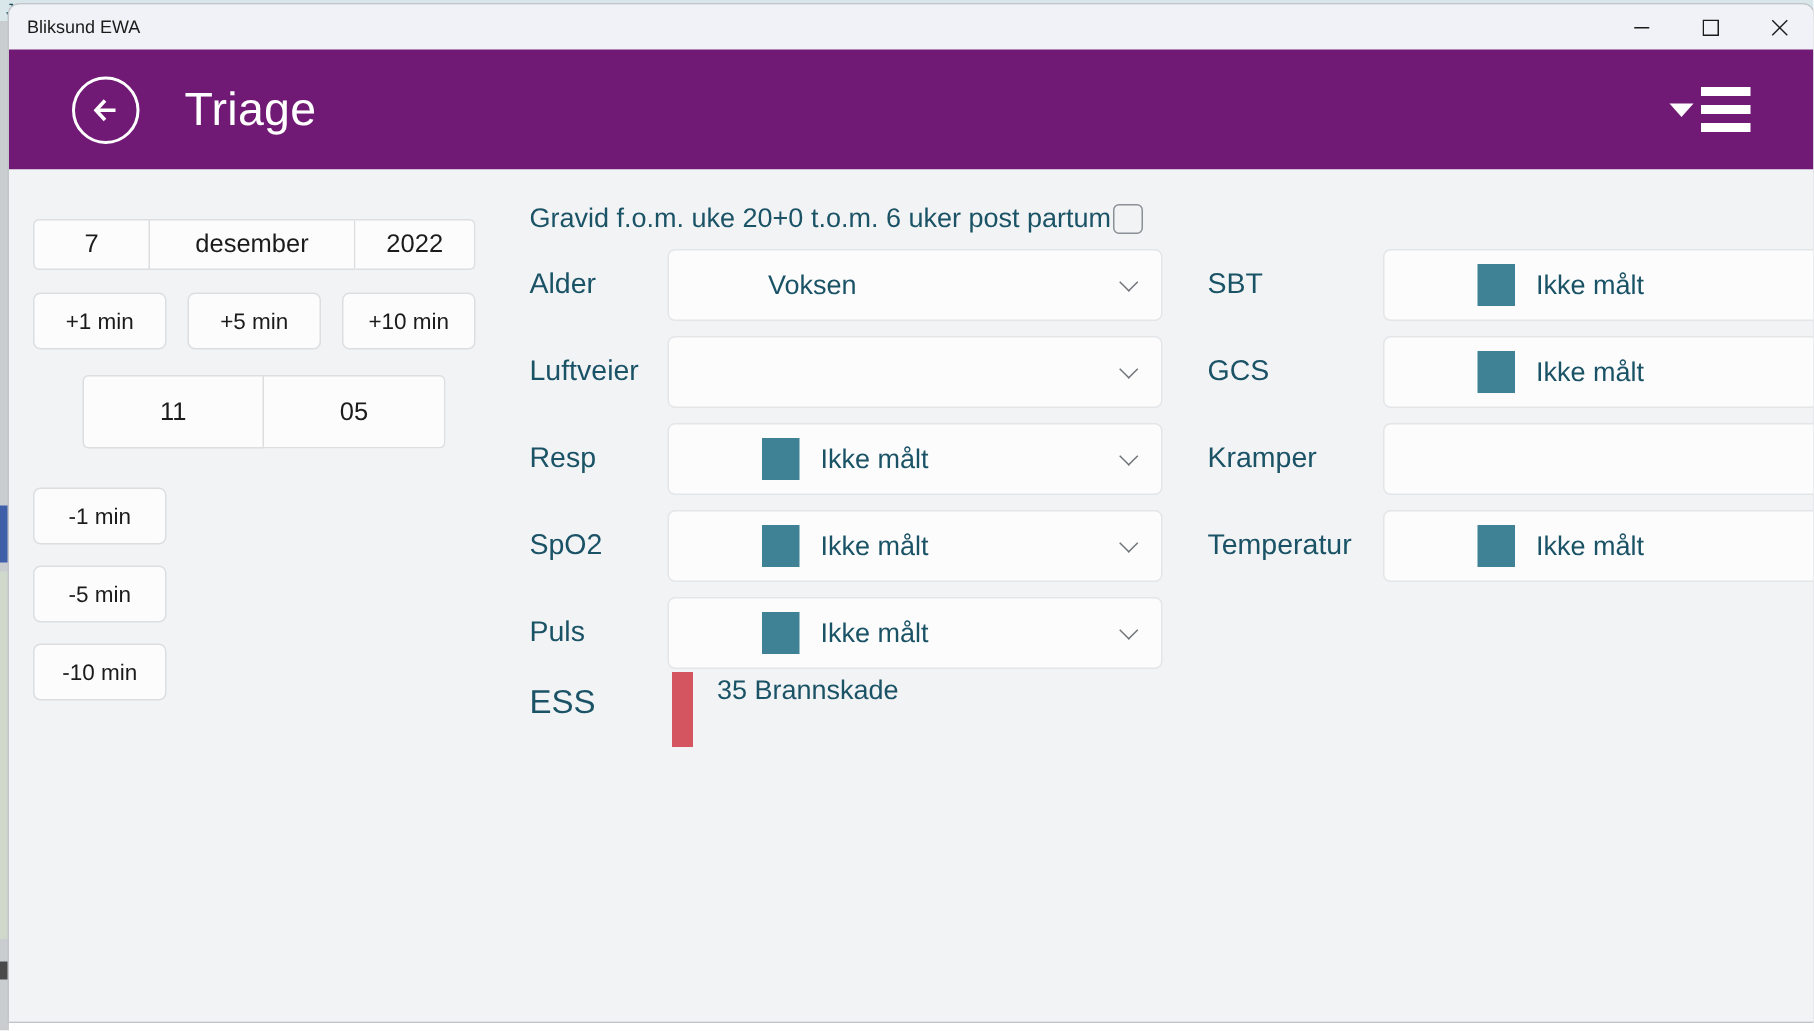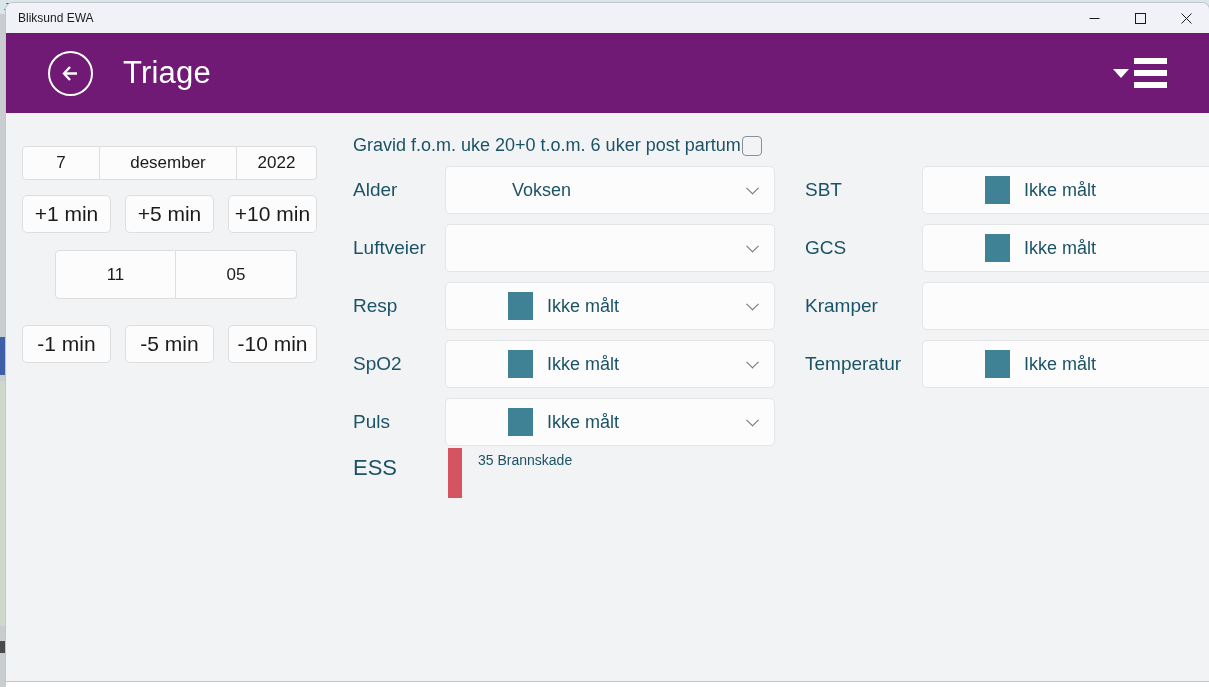--- a/index.html
+++ b/index.html
@@ -112,27 +112,27 @@
 
   .date-row .d0 { width: 78px; }
   .date-row .d1 { width: 137px; }
   .date-row .d2 { width: 80px; }
 
   .btn-row { display: flex; gap: 14px; margin-top: 15px; }
   .minbtn {
     width: 89px; height: 38px;
     background: #fcfcfd; border: 1px solid #dcdee0; border-radius: 5px;
     display: flex; align-items: center; justify-content: center;
-    font-size: 21px; color: #1b1b1b; cursor: pointer;
+    font-size: 15px; color: #1b1b1b; cursor: pointer;
   }
 
   .time-row { display: flex; margin-top: 17px; margin-left: 33px; }
   .time-row .t { width: 121px; height: 49px; }
 
-  .btn-row.lower { margin-top: 26px; }
+  .btn-row.lower { margin-top: 26px; flex-direction: column; }
 
   
   .form { position: absolute; left: 347px; top: 0; right: 0; }
 
   .gravid-row {
     display: flex; align-items: center; gap: 1px;
     margin-top: 22px;
   }
   .gravid-label { font-size: 18px; color: #1b5366; }
   .gravid-box {
@@ -175,21 +175,21 @@
     border-bottom: 1.6px solid #6f7479;
     transform: translateY(-70%) rotate(45deg);
   }
   .select.empty { height: 48px; }
 
   
   .ess-row { position: absolute; left: 0; top: 282px; display: flex; align-items: flex-start; }
   .ess-label { font-size: 22px; color: #1b5366; width: 95px; flex: 0 0 95px; padding-top: 7px; }
   .ess-bar { width: 14px; height: 50px; background: #d4545f; flex: 0 0 14px; }
   .ess-text { margin-left: 16px; }
-  .ess-text div { font-size: 14px; color: #1b5366; line-height: 25px; }
+  .ess-text div { font-size: 18px; color: #1b5366; line-height: 25px; }
 </style>
 </head>
 <body>
 
 <div id="root">
 
   <div class="bg-menubar" id="bg-menu"><span>JOURNAL ▾</span><span>TILS ▾</span><span>PATIENT SAFETY ▾</span><span>REAL-TIME DISPLAY ▾</span><span>ADMINISTRATION ▾</span><span>REPORTING ▾</span><span>MI ▾</span></div>
   <div class="bg-left-strip"></div>
   <div class="bg-left-blue"></div>
   <div class="bg-left-green"></div>

